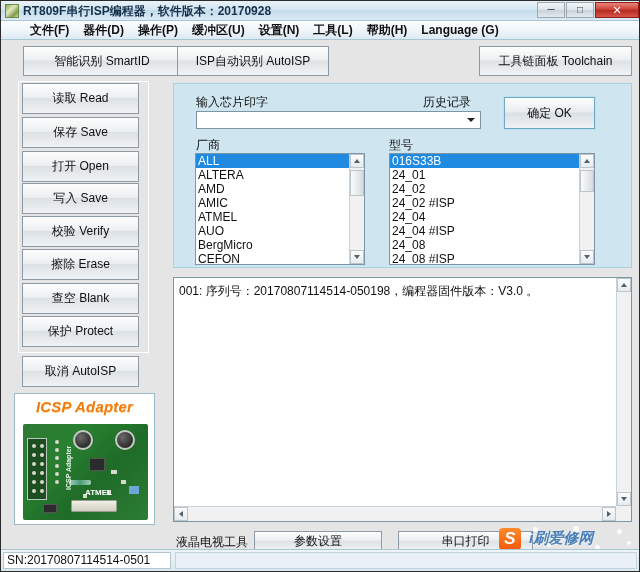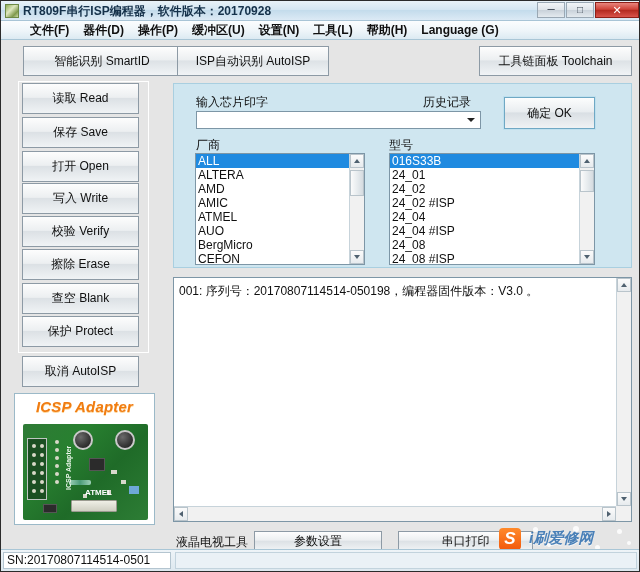--- a/index.html
+++ b/index.html
@@ -526,21 +526,21 @@
   <div class="toolrow">
     <div class="tool-btn" style="left:22px; width:158px;">智能识别 SmartID</div>
     <div class="tool-btn" style="left:176px; width:152px;">ISP自动识别 AutoISP</div>
     <div class="tool-btn" style="left:478px; width:153px;">工具链面板 Toolchain</div>
   </div>
 
   <div class="left-group"></div>
   <div class="side-btn" style="top:82px;">读取 Read</div>
   <div class="side-btn" style="top:116px;">保存 Save</div>
   <div class="side-btn" style="top:150px;">打开 Open</div>
-  <div class="side-btn" style="top:182px;">写入 Write</div>
+  <div class="side-btn" style="top:182px;">写入 Save</div>
   <div class="side-btn" style="top:215px;">校验 Verify</div>
   <div class="side-btn" style="top:248px;">擦除 Erase</div>
   <div class="side-btn" style="top:282px;">查空 Blank</div>
   <div class="side-btn" style="top:315px;">保护 Protect</div>
   <div class="cancel-btn">取消 AutoISP</div>
 
   <div class="icsp-panel">
     <div class="icsp-title">ICSP Adapter</div>
     <div class="pcb">
       <div class="hdr"></div>

